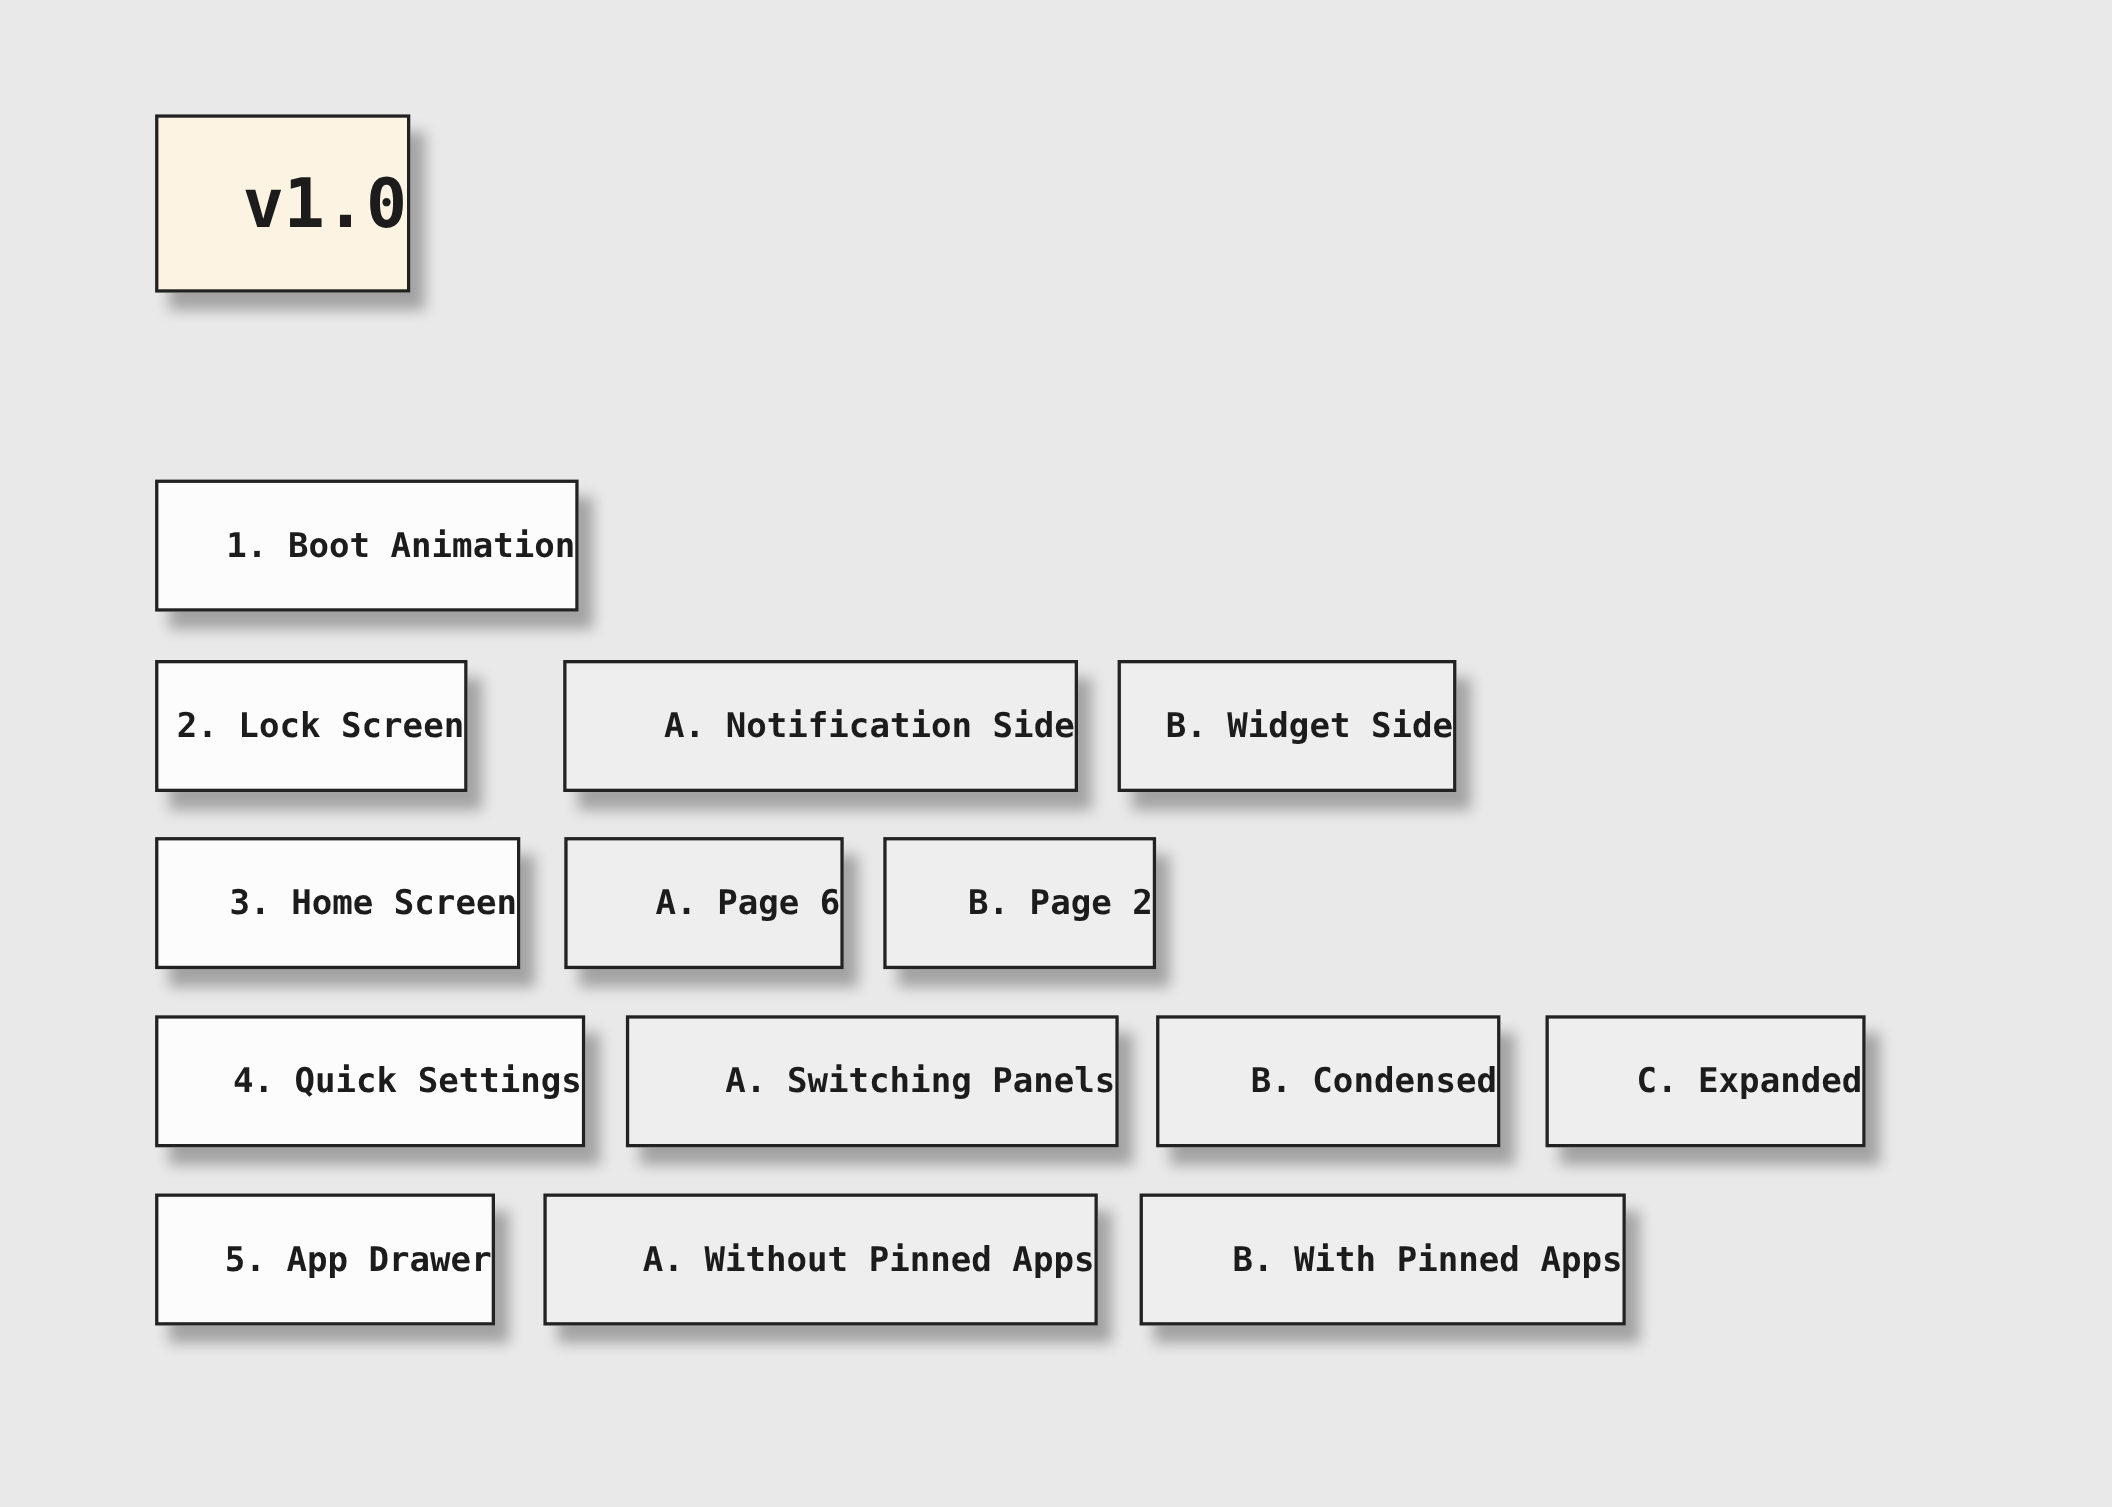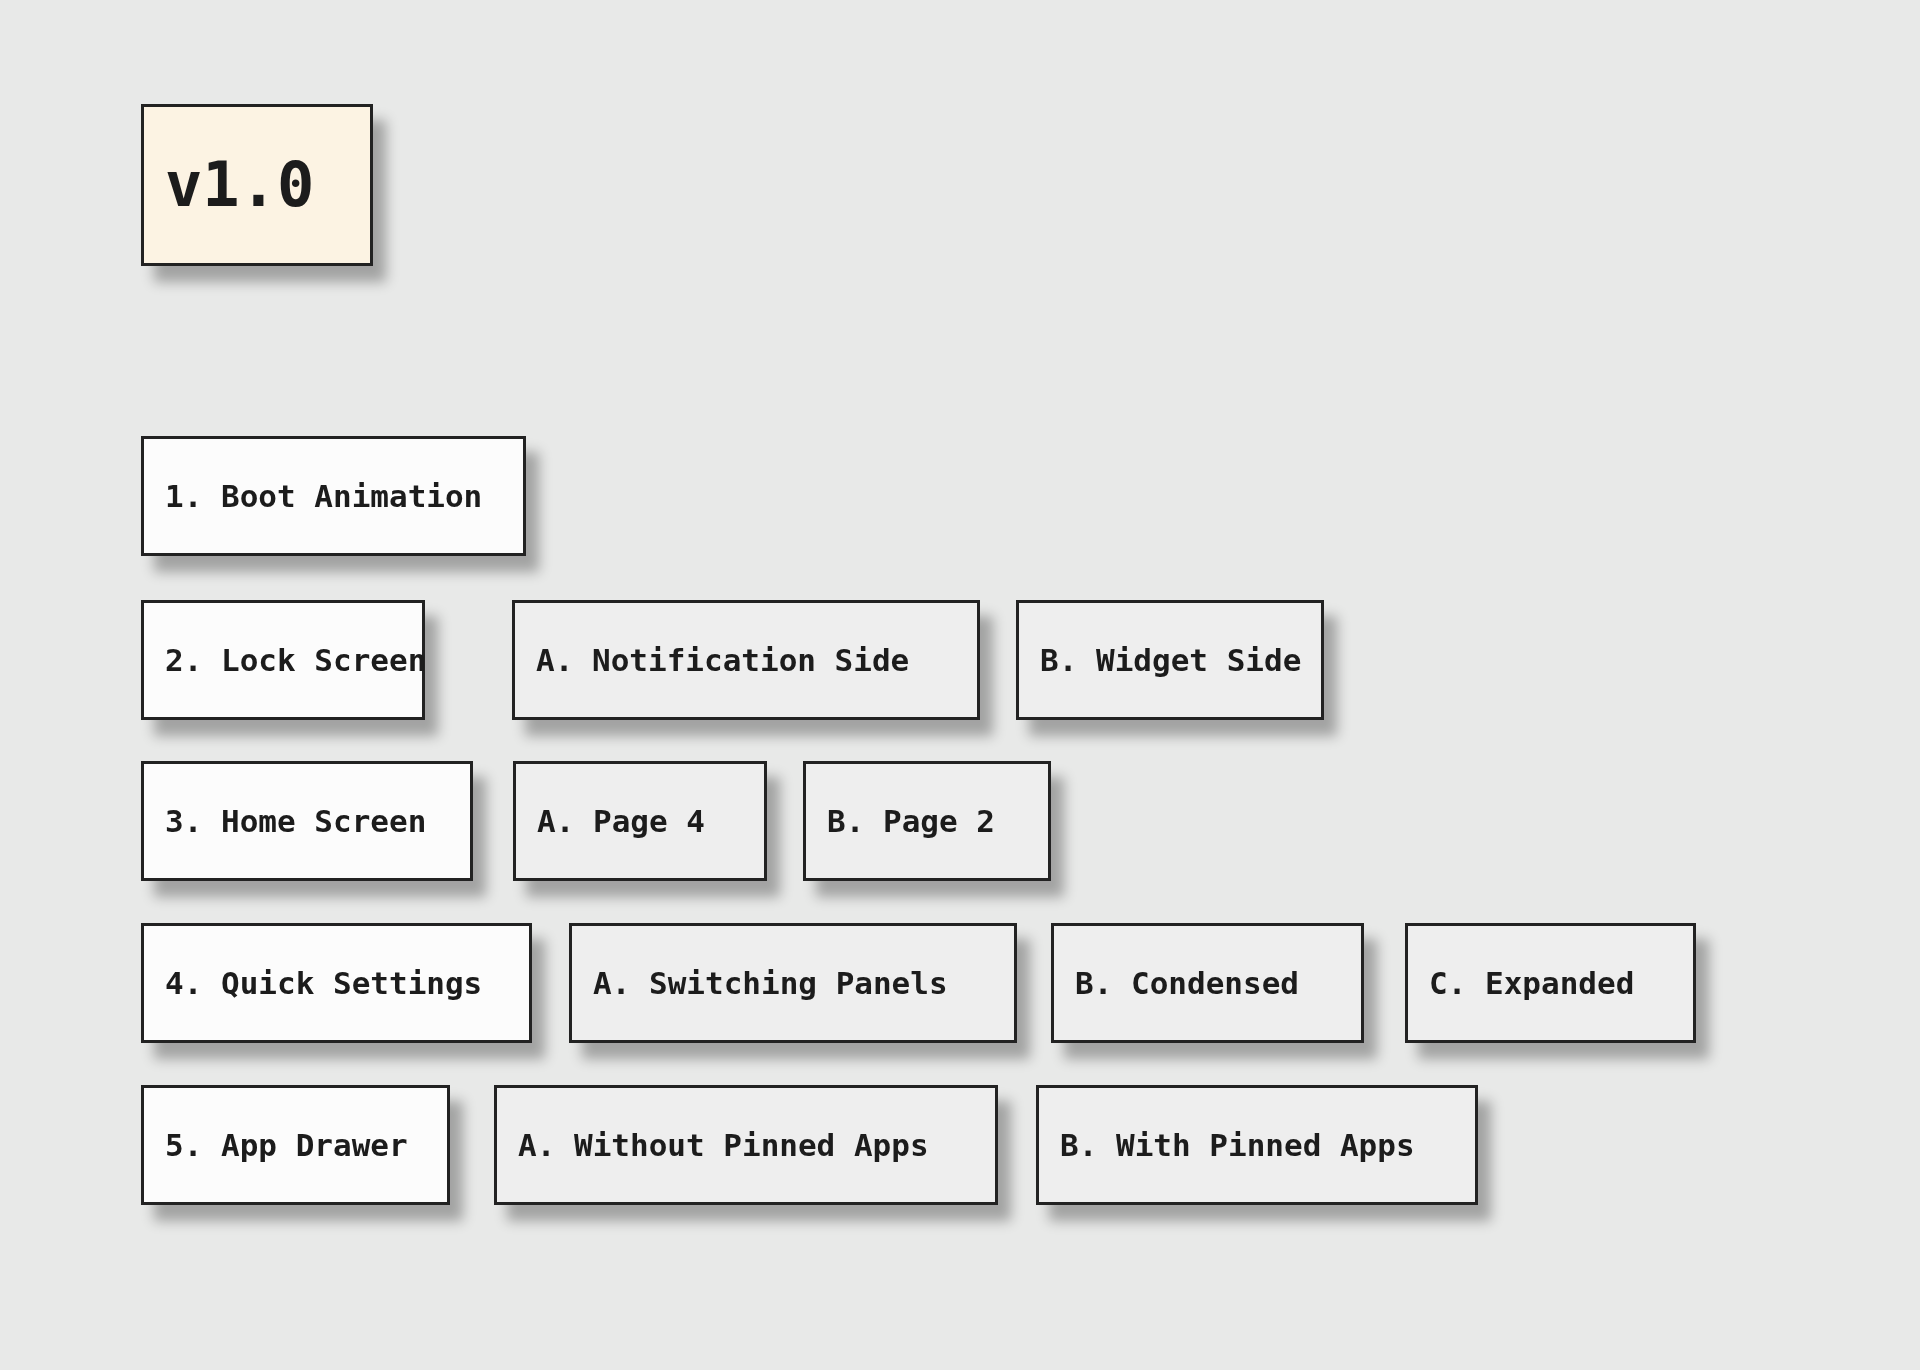--- a/index.html
+++ b/index.html
@@ -15,21 +15,21 @@
     background: var(--canvas-bg, #e8e9e8);
     font-family: "DejaVu Sans Mono", "Liberation Mono", monospace;
     color: var(--text, #1c1c1c);
   }
   .node {
     position: absolute;
     box-sizing: border-box;
     border: 3px solid var(--border, #222222);
     display: flex;
     align-items: center;
-    justify-content: flex-start;
+    justify-content: flex-end;
     box-shadow: 13px 16px 12px rgba(0, 0, 0, 0.30);
     white-space: pre;
     padding-left: 21px;
   }
   .node .lbl {
     font-weight: 700;
     font-size: 31px;
     line-height: 1;
     letter-spacing: 0;
   }
@@ -80,21 +80,21 @@
     <span class="lbl">A. Notification Side</span>
   </div>
   <div class="node secondary p-2-2">
     <span class="lbl">B. Widget Side</span>
   </div>
 
   <div class="node primary p-3-0">
     <span class="lbl">3. Home Screen</span>
   </div>
   <div class="node secondary p-3-1">
-    <span class="lbl">A. Page 4</span>
+    <span class="lbl">A. Page 6</span>
   </div>
   <div class="node secondary p-3-2">
     <span class="lbl">B. Page 2</span>
   </div>
 
   <div class="node primary p-4-0">
     <span class="lbl">4. Quick Settings</span>
   </div>
   <div class="node secondary p-4-1">
     <span class="lbl">A. Switching Panels</span>

